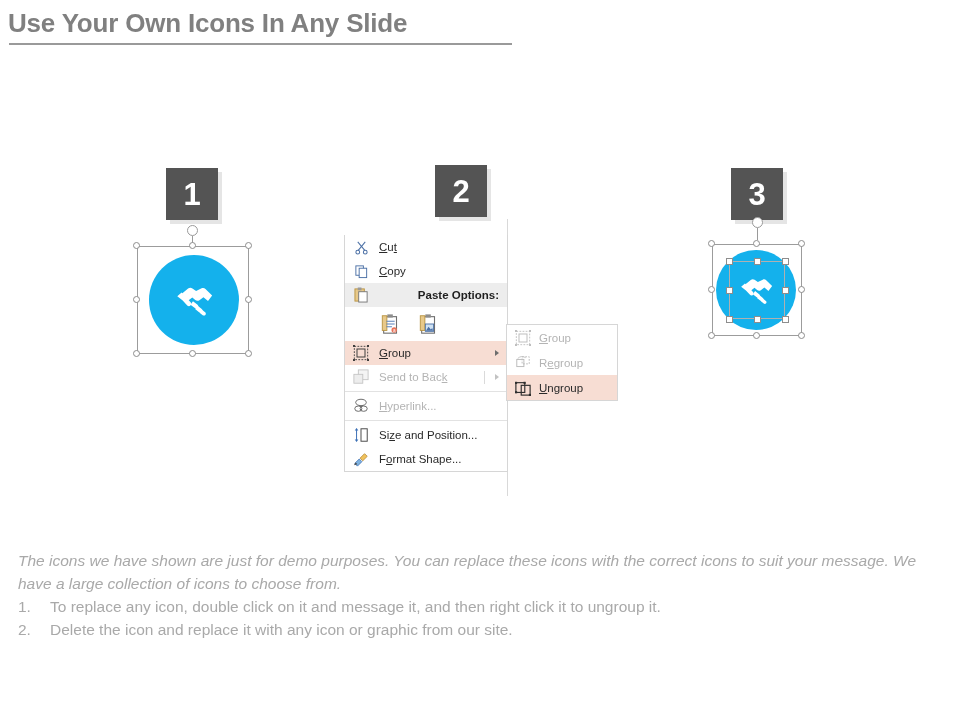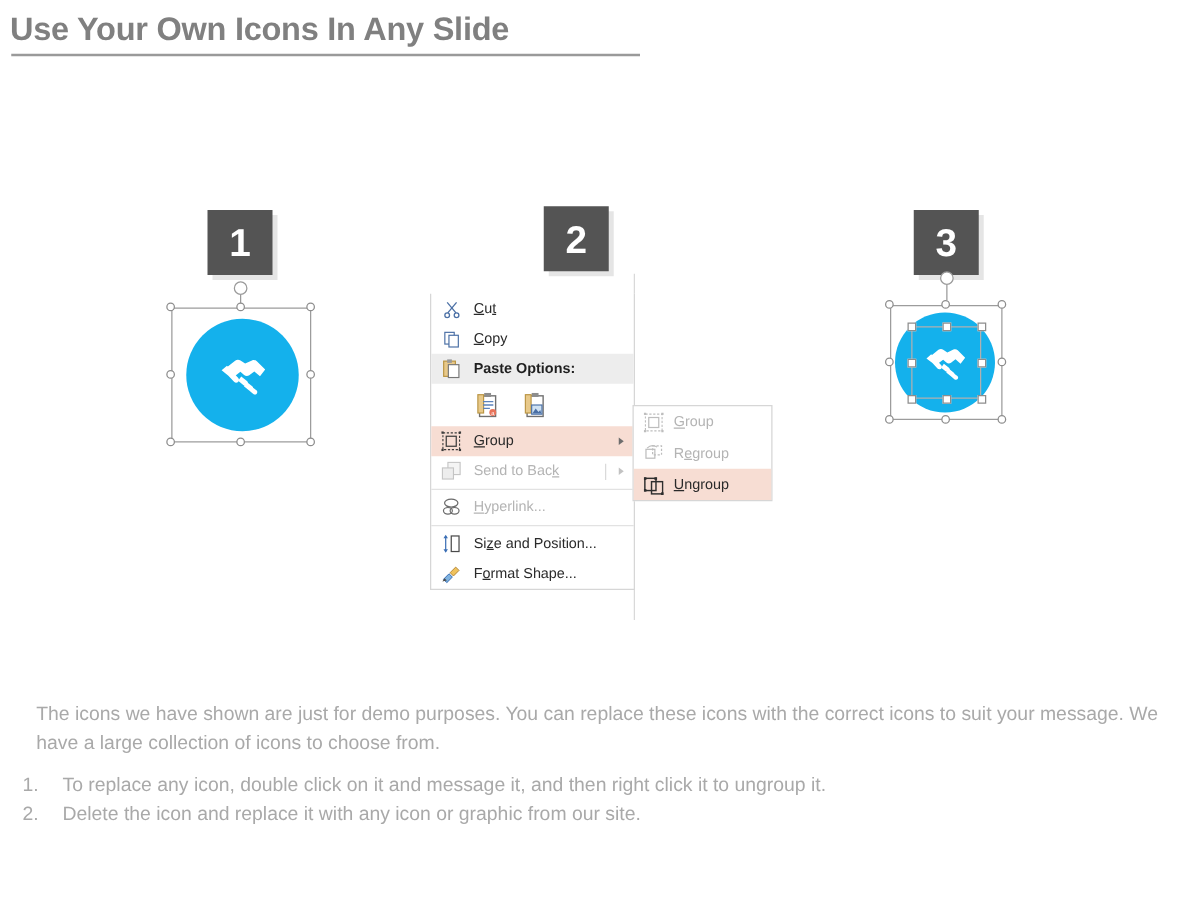--- a/index.html
+++ b/index.html
@@ -121,21 +121,21 @@
     position: relative;
     height: 24px;
     display: flex;
     align-items: center;
     padding-left: 34px;
     padding-right: 8px;
     box-sizing: border-box;
     white-space: nowrap;
   }
   .mi.disabled { color: #b4b4b4; }
-  .mi.header-band { background: #ededed; font-weight: bold; color: #1f1f1f; }
+  .mi.header-band { background: #ededed; font-weight: bold; color: #1f1f1f; text-align: right; }
   .mi.hl { background: #f7ddd3; }
   .mi .label { flex: 1; }
   .mi .label u { text-decoration: underline; }
   .mi-icon {
     position: absolute;
     left: 7px; top: 50%;
     transform: translateY(-50%);
     width: 18px; height: 18px;
     display: flex; align-items: center; justify-content: center;
   }
@@ -192,21 +192,21 @@
 
   
   #footer {
     position: absolute;
     left: 18px; top: 549px;
     width: 925px;
     font-size: 15.5px;
     color: #a9a9a9;
     line-height: 23px;
   }
-  #footer p { margin: 11px; }
+  #footer p { margin: 0; font-style: italic; }
   .num-line { display: flex; }
   .num-line .n { width: 32px; flex: none; }
 </style>
 </head>
 <body>
 
 <div id="slide">
 
   <div id="title">Use Your Own Icons In Any Slide</div>
   <div id="title-underline"></div>

